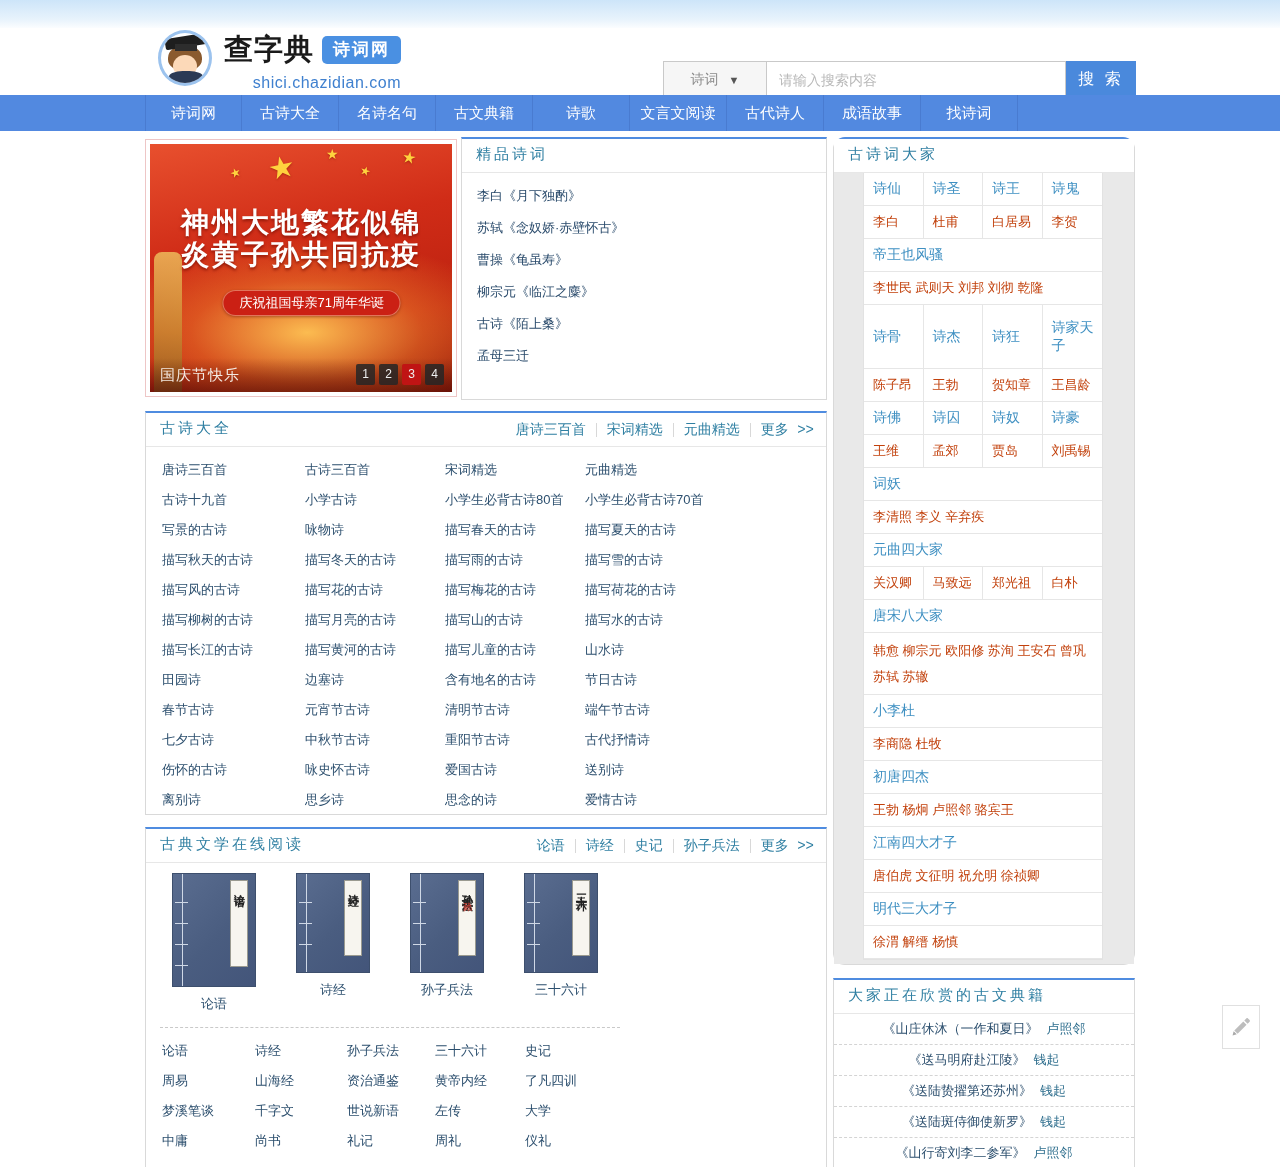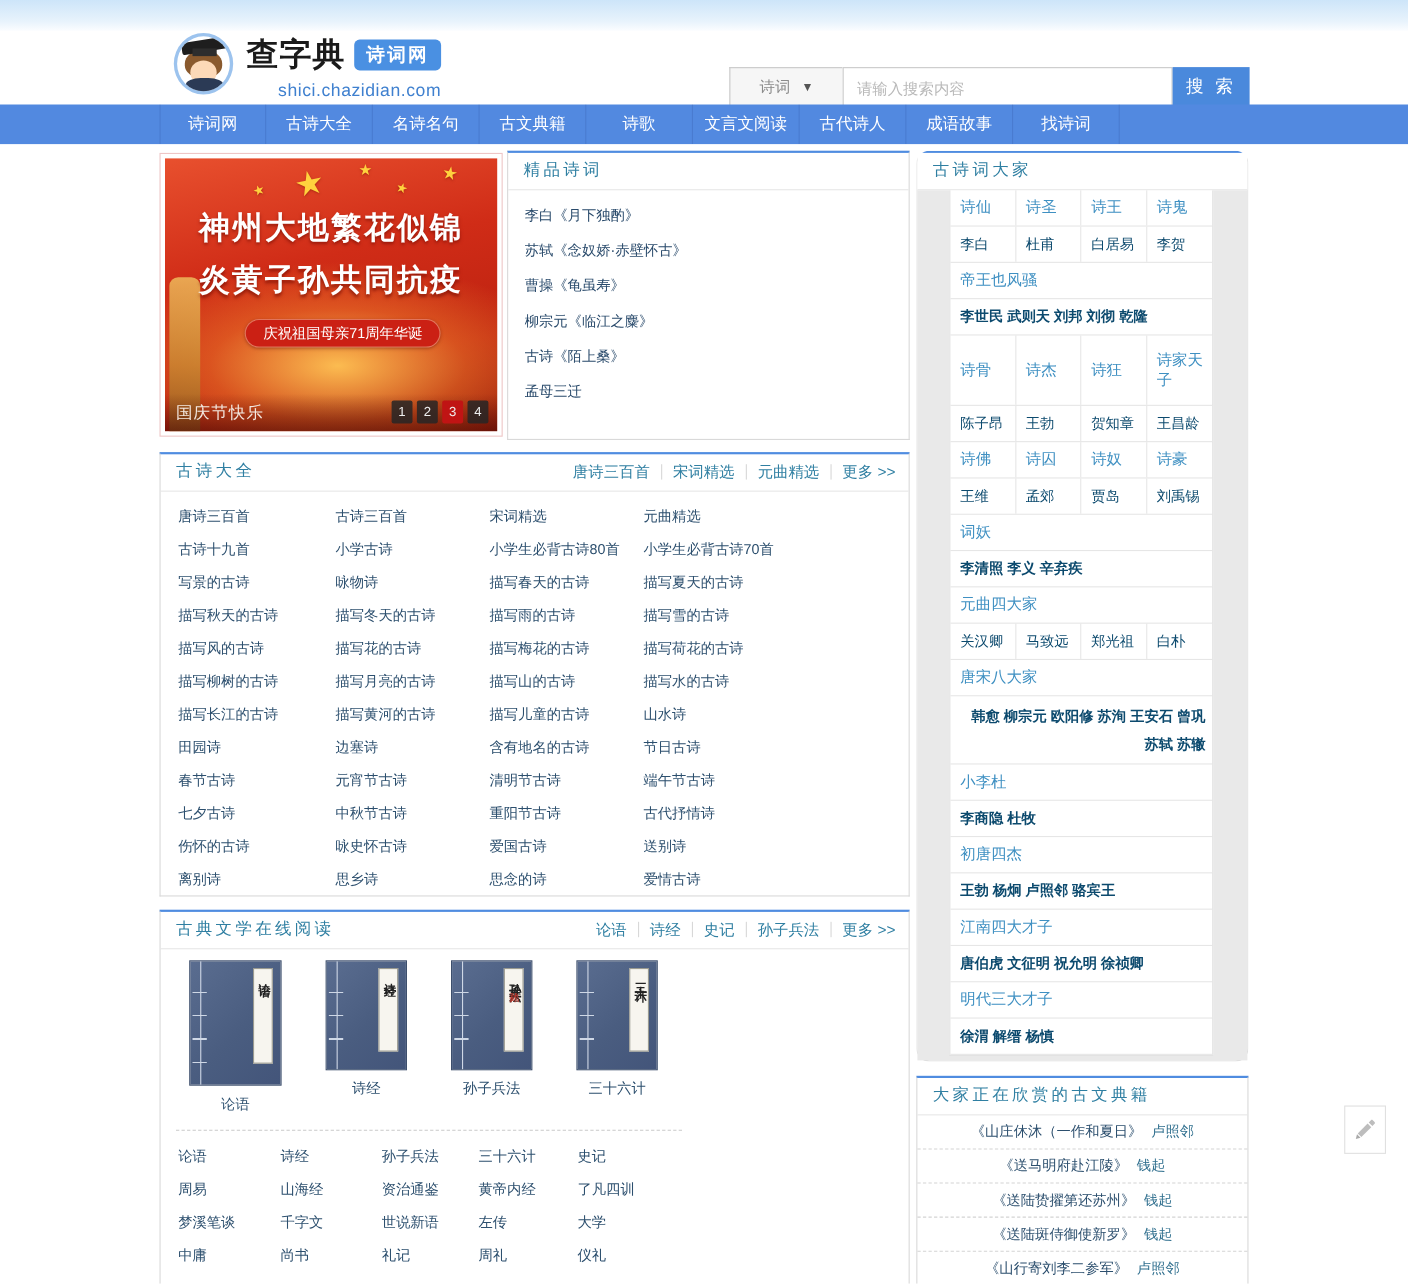--- a/index.html
+++ b/index.html
@@ -38,21 +38,21 @@
   
   .nav { position:absolute; left:0; top:95px; width:1280px; height:36px; background:#5289e0; display:flex;
     padding-left:145px; }
   .nav-item { min-width:97px; padding:0 2px; text-align:center; line-height:35px; color:#fff; font-size:15px;
     cursor:pointer; border-right:1px solid rgba(20,40,110,.14); }
   .nav-item:first-child { border-left:1px solid rgba(20,40,110,.14); }
 
   
   .panel { position:absolute; background:#fff; border:1px solid #d9d9d9; border-top:2px solid #4f8ce0; }
   .panel-h { height:34px; line-height:32px; border-bottom:1px solid #e7e7e7; display:flex;
-    justify-content:space-between; align-items:flex-start; }
+    justify-content:space-between; align-items:flex-end;font-family:Liberation Mono, monospace; }
   .panel-title { color:#2f7fa2; font-size:15px; padding-left:14px; letter-spacing:3px; }
   .hlinks { display:flex; align-items:center; padding-right:12px; }
   .hlink { color:#2f7fa2; font-size:14px; cursor:pointer; }
   .hsep { width:1px; height:14px; background:#d8d8d8; margin:0 10px; }
 
   
   .banner-box { position:absolute; left:145px; top:139px; width:312px; height:258px; background:#fff;
     border:1px solid #eec6c6; padding:4px; }
   .banner { position:relative; width:100%; height:100%; overflow:hidden; cursor:pointer;
     background:
@@ -105,22 +105,22 @@
   
   .side1 { left:833px; top:137px; width:302px; height:828px;border-radius:12px; }
   .side-body { background:#e9e9e9; height:calc(100% - 34px); padding:0 0 0 29px; }
   .stable { width:240px; background:#fff; border:1px solid #e2e2e2; border-top:none; }
   .srow4 { display:flex; border-bottom:1px solid #e6e6e6; }
   .scell { width:60px; padding-left:9px; display:flex; align-items:center; border-right:1px solid #e6e6e6; }
   .scell:last-child { border-right:none; }
   .srowF { border-bottom:1px solid #e6e6e6; padding-left:9px; display:flex; align-items:center; }
   .h33 { height:33px; } .h64 { height:64px; } .h62 { height:62px; line-height:26px; }
   .lab { color:#3f90c2; font-size:14px; cursor:pointer; }
-  .nam { color:#0c4a6e; font-size:13px; cursor:pointer;text-align:right; }
-  .nam2 { padding-right:6px;font-weight:bold; }
+  .nam { color:#c2410c; font-size:13px; cursor:pointer; }
+  .nam2 { padding-right:6px; }
 
   .side2 { left:833px; top:978px; width:302px; height:200px; }
   .r-item { display:flex; justify-content:center; align-items:center; height:31px;
     padding:0 10px; border-bottom:1px dashed #d4d4d4; cursor:pointer; }
   .r-title { font-size:13px; color:#2c4f6e; white-space:nowrap; overflow:hidden; }
   .r-author { font-size:13px; color:#31708f; white-space:nowrap; margin-left:8px; }
 
   
   .floatpencil { position:absolute; left:1222px; top:1005px; width:38px; height:44px; background:#fff;
     border:1px solid #e0e0e0; display:flex; align-items:center; justify-content:center; cursor:pointer; }
@@ -171,21 +171,21 @@
   </div>
 
   <div class="banner-box">
     <div class="banner">
       <span class="b-star" style="left:118px; top:6px; font-size:30px; transform:rotate(-12deg);">★</span>
       <span class="b-star" style="left:176px; top:2px; font-size:14px;">★</span>
       <span class="b-star" style="left:210px; top:20px; font-size:12px; transform:rotate(18deg);">★</span>
       <span class="b-star" style="left:80px; top:22px; font-size:12px; transform:rotate(-20deg);">★</span>
       <span class="b-star" style="left:252px; top:4px; font-size:16px; transform:rotate(10deg);">★</span>
       <div class="b-col"></div>
-      <div class="b-line" style="top:44px;text-align:center;">神州大地繁花似锦</div>
+      <div class="b-line" style="top:60px;text-align:center;">神州大地繁花似锦</div>
       <div class="b-line" style="top:92px;">炎黄子孙共同抗疫</div>
       <div class="b-badge">庆祝祖国母亲71周年华诞</div>
       <div class="b-shade"></div>
       <div class="b-caption">国庆节快乐</div>
       <div class="b-pager">
         <div class="b-page">1</div>
         <div class="b-page">2</div>
         <div class="b-page active">3</div>
         <div class="b-page">4</div>
       </div>

